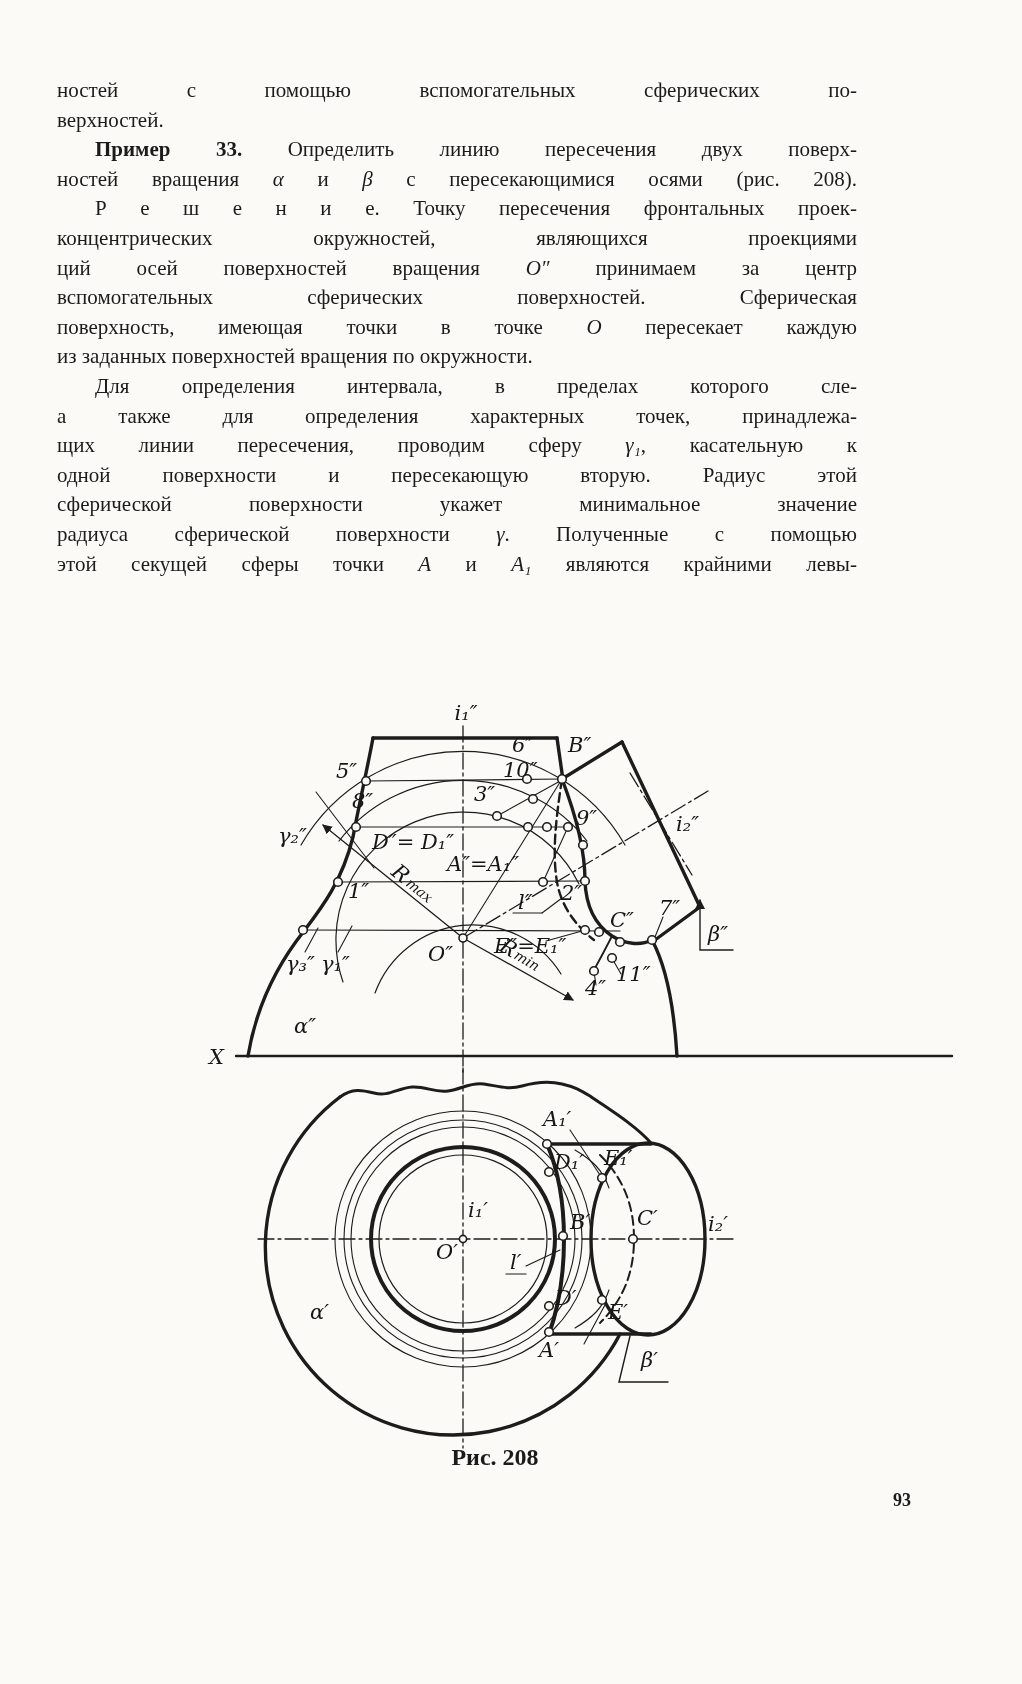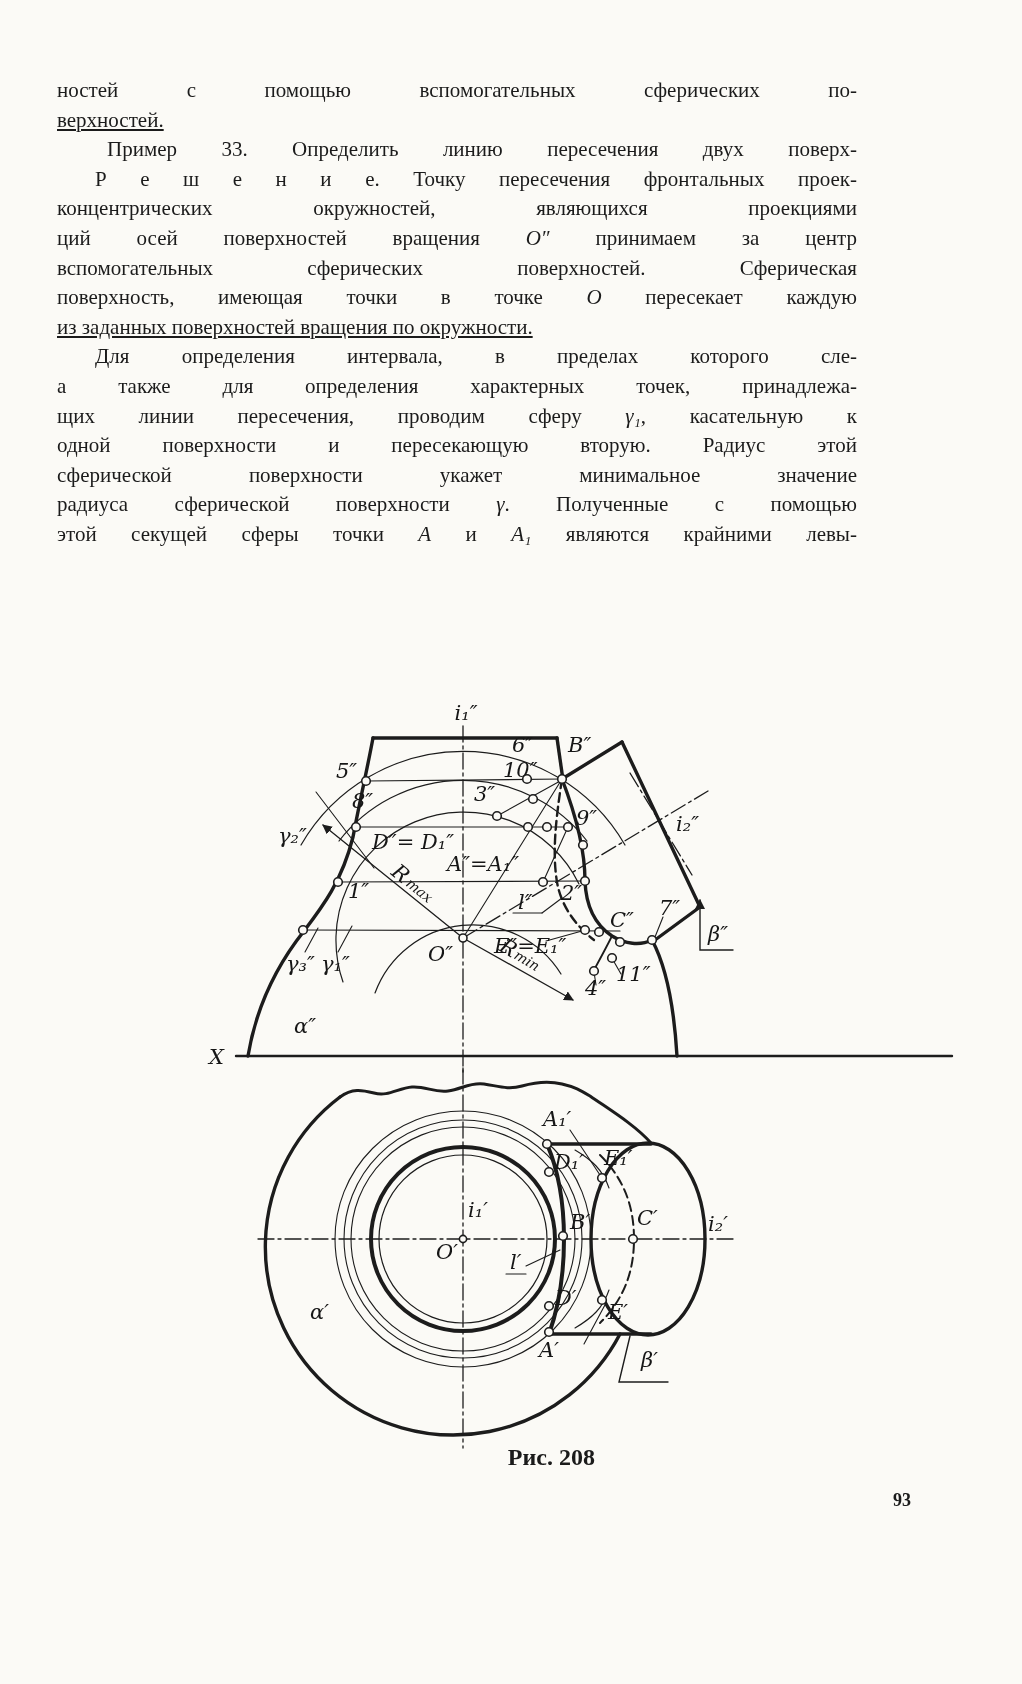--- a/index.html
+++ b/index.html
@@ -11,46 +11,47 @@
   }
   #textblock{
     position:absolute;left:57px;top:76px;width:800px;
     font-size:21px;line-height:29.6px;
   }
   .line{
     height:29.6px;
     text-align:justify;
     text-align-last:justify;
   }
-  .line.last{text-align-last:left;text-decoration:underline;}
+  .line.last{text-align-last:left;}
   .line.indent{text-indent:38px;}
-  .seg-b{font-weight:400;margin-left:12px;}
+  .seg-b{font-weight:700;}
   .seg-i{font-style:italic;}
   #figure-svg{position:absolute;left:0;top:0;}
   .lb{
     font-family:"DejaVu Serif","Liberation Serif",serif;
     font-style:italic;font-size:21px;fill:#161616;
   }
   .lb.small{font-size:14px;}
   #caption{
     position:absolute;left:395px;top:1444px;width:200px;
-    font-size:24px;font-weight:700;text-align:right;
+    font-size:24px;font-weight:700;text-align:center;
   }
   #pagenum{
     position:absolute;left:872px;top:1490px;width:60px;
     font-size:18px;font-weight:700;text-align:center;
   }
 </style>
 </head>
 <body>
 
 <div id="textblock">
     <div class="line"><span>ностей с помощью вспомогательных сферических по-</span></div>
     <div class="line last"><span>верхностей.</span></div>
     <div class="line indent"><span class="seg-b">Пример 33.</span><span> Определить линию пересечения двух поверх-</span></div>
+    <div class="line"><span>ностей вращения </span><span class="seg-i">α</span><span> и </span><span class="seg-i">β</span><span> с пересекающимися осями (рис. 208).</span></div>
     <div class="line indent"><span>Р е ш е н и е. Точку пересечения фронтальных проек-</span></div>
     <div class="line"><span>концентрических окружностей, являющихся проекциями</span></div>
     <div class="line"><span>ций осей поверхностей вращения </span><span class="seg-i">O″</span><span> принимаем за центр</span></div>
     <div class="line"><span>вспомогательных сферических поверхностей. Сферическая</span></div>
     <div class="line"><span>поверхность, имеющая точки в точке </span><span class="seg-i">O</span><span> пересекает каждую</span></div>
     <div class="line last"><span>из заданных поверхностей вращения по окружности.</span></div>
     <div class="line indent"><span>Для определения интервала, в пределах которого сле-</span></div>
     <div class="line"><span>а также для определения характерных точек, принадлежа-</span></div>
     <div class="line"><span>щих линии пересечения, проводим сферу </span><span class="seg-i">γ₁</span><span>, касательную к</span></div>
     <div class="line"><span>одной поверхности и пересекающую вторую. Радиус этой</span></div>

